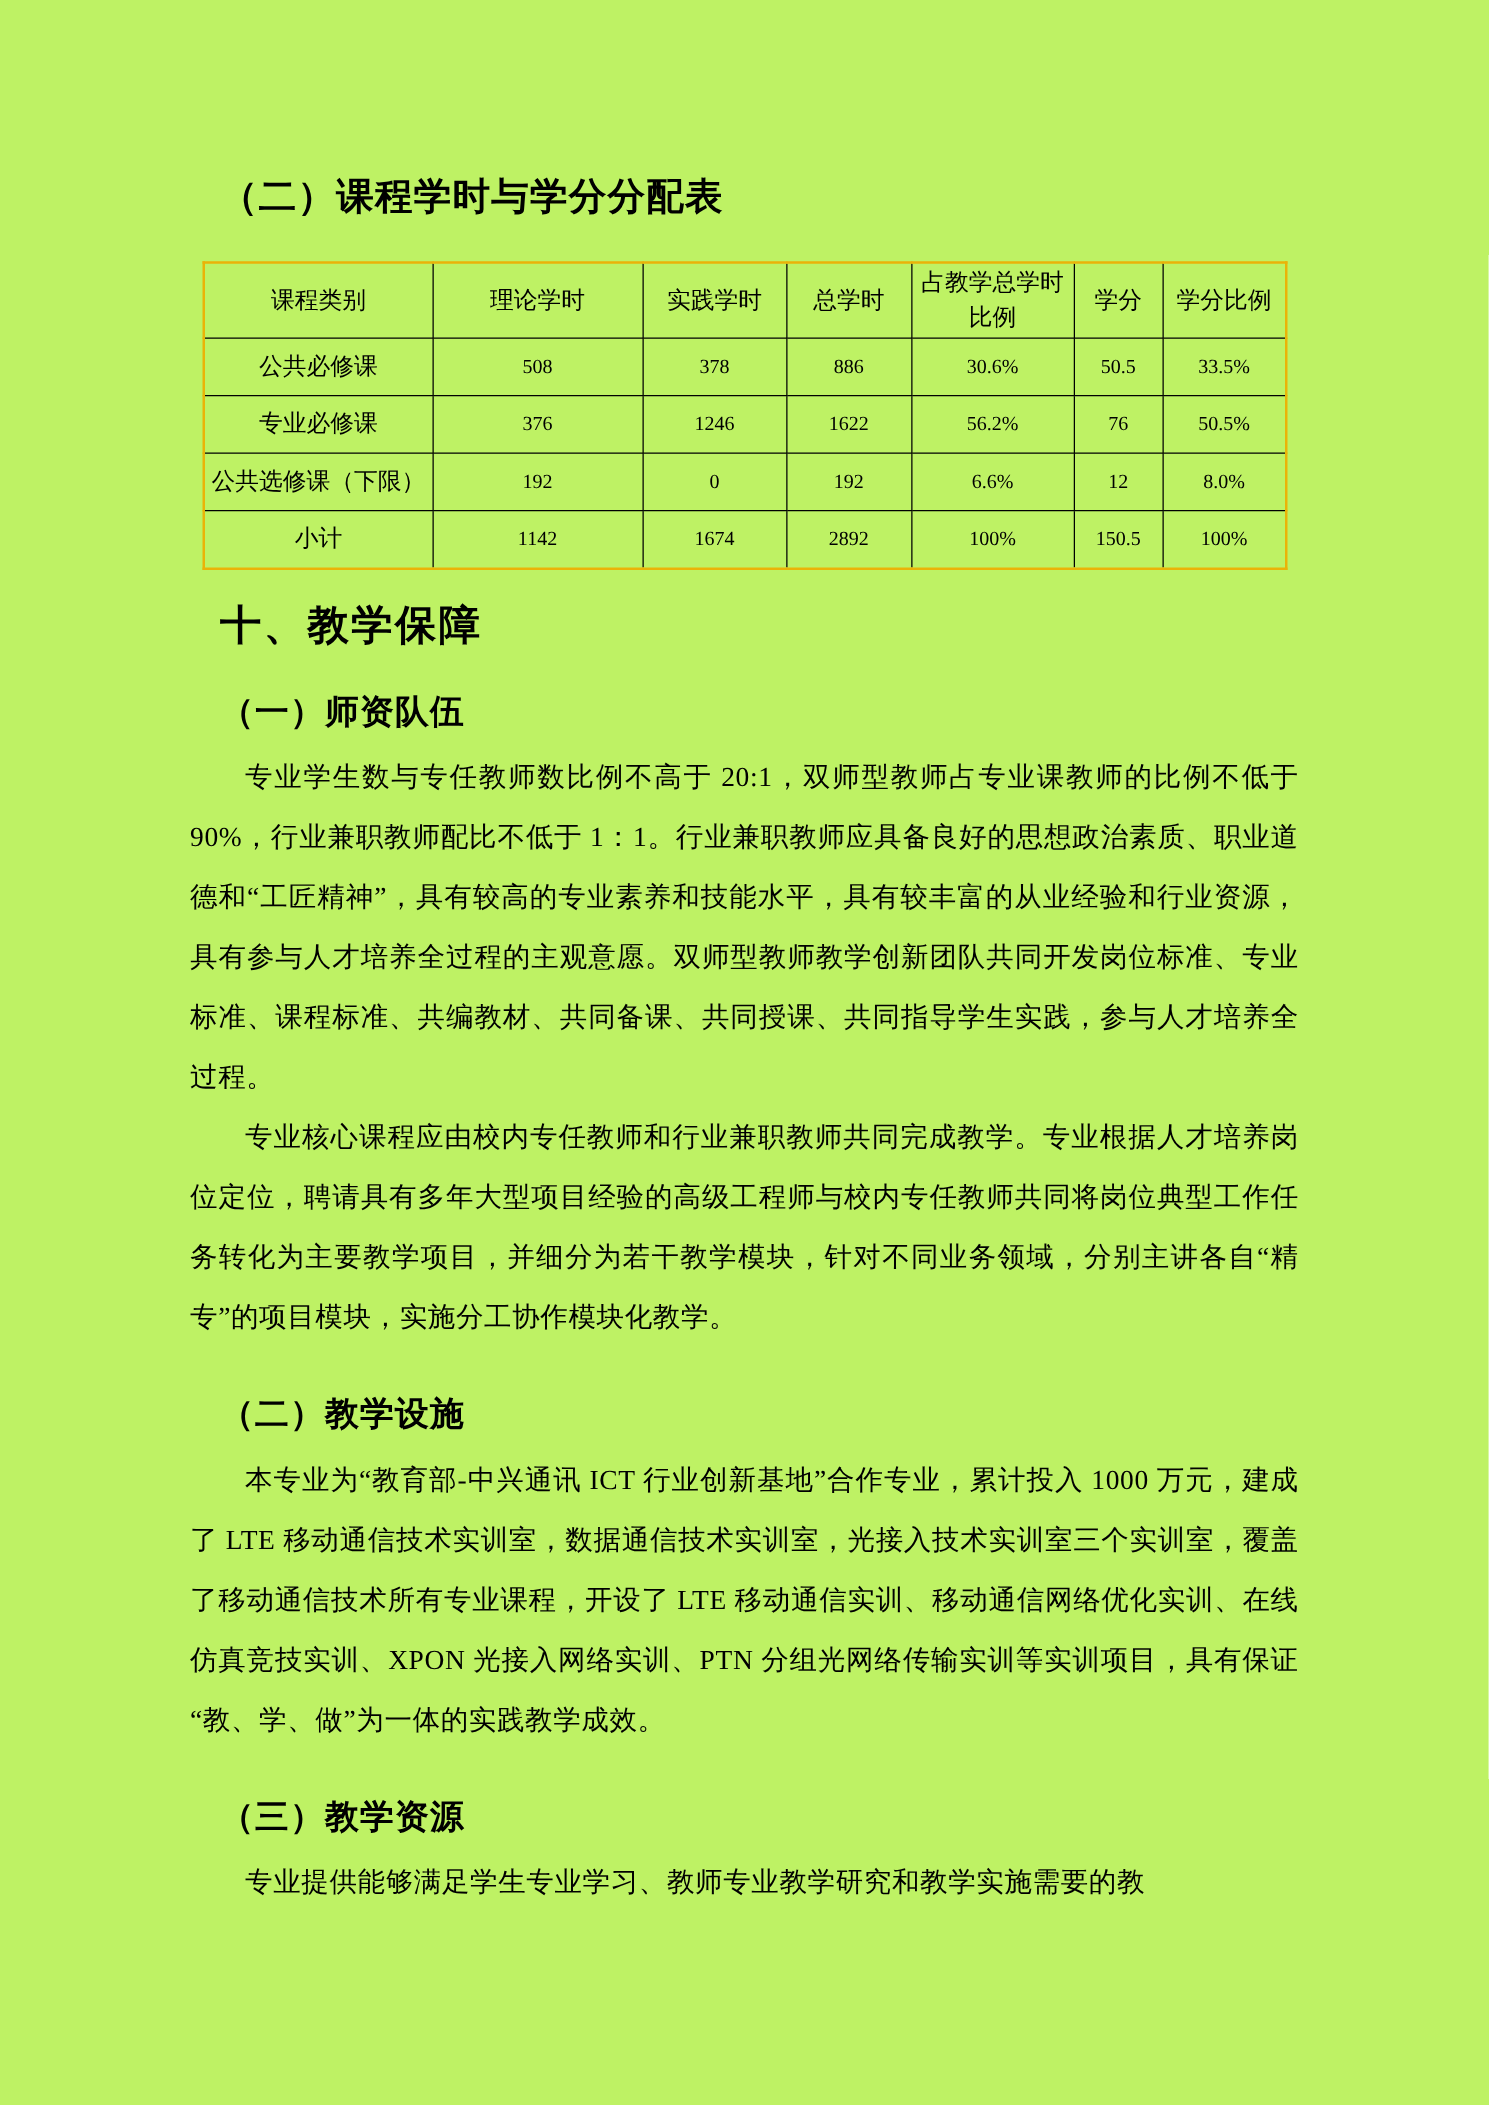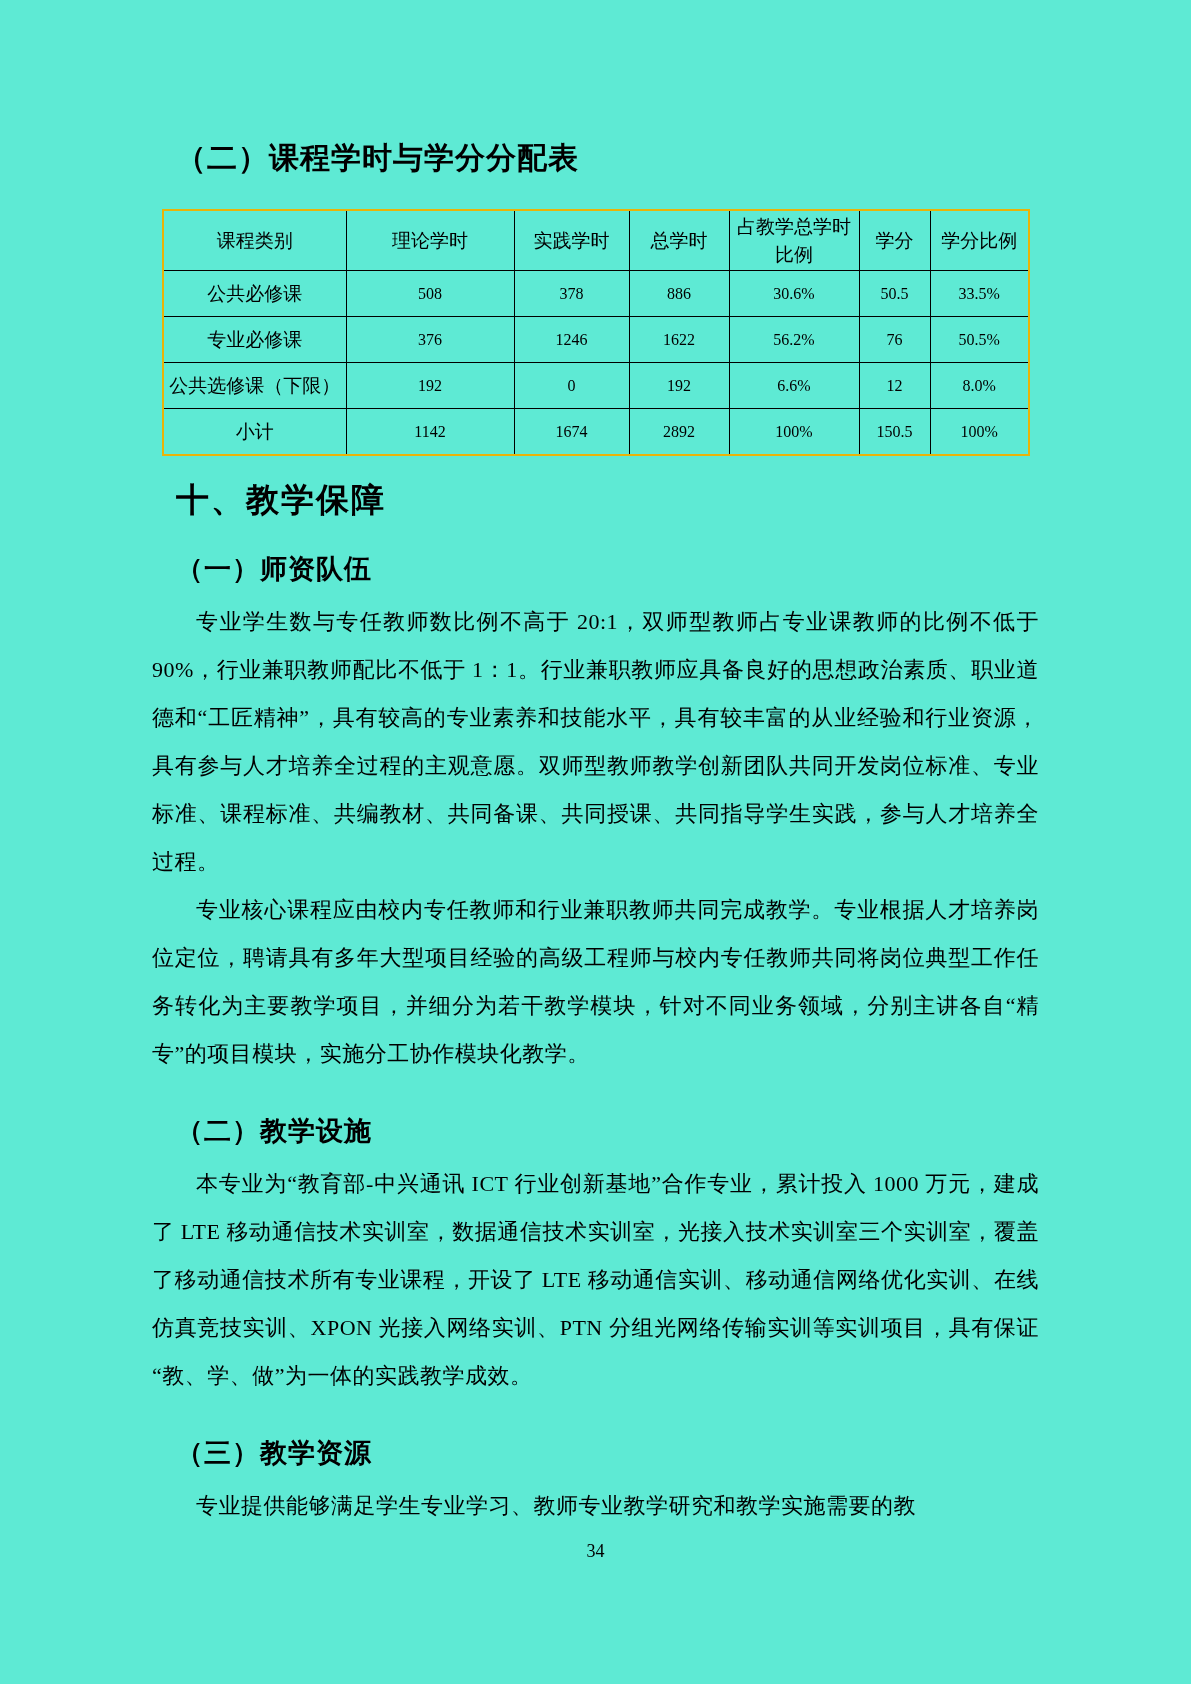--- a/index.html
+++ b/index.html
@@ -1,21 +1,21 @@
 <!DOCTYPE html>
 <html lang="zh"><head>
 <meta charset="utf-8">
 <style>
   html, body { margin: 0; padding: 0; background: #ffffff; }
   .page {
     position: relative;
     width: 1191px;
     height: 1684px;
     margin: 0 auto;
-    background: #5eead4;
+    background: #bef264;
     color: #000000;
     font-family: "Liberation Serif", "DejaVu Serif", serif;
     overflow: hidden;
   }
   .content {
     box-sizing: border-box;
     width: 100%;
     height: 100%;
     padding: 143px 152px 0 152px;
   }
@@ -158,14 +158,13 @@
     <p class="body-p">专业核心课程应由校内专任教师和行业兼职教师共同完成教学。专业根据人才培养岗位定位，聘请具有多年大型项目经验的高级工程师与校内专任教师共同将岗位典型工作任务转化为主要教学项目，并细分为若干教学模块，针对不同业务领域，分别主讲各自“精专”的项目模块，实施分工协作模块化教学。</p>
 
     <h2 class="h-sub">（二）教学设施</h2>
     <p class="body-p">本专业为“教育部-中兴通讯 ICT 行业创新基地”合作专业，累计投入 1000 万元，建成了 LTE 移动通信技术实训室，数据通信技术实训室，光接入技术实训室三个实训室，覆盖了移动通信技术所有专业课程，开设了 LTE 移动通信实训、移动通信网络优化实训、在线仿真竞技实训、XPON 光接入网络实训、PTN 分组光网络传输实训等实训项目，具有保证“教、学、做”为一体的实践教学成效。</p>
 
     <h2 class="h-sub">（三）教学资源</h2>
     <p class="body-p">专业提供能够满足学生专业学习、教师专业教学研究和教学实施需要的教</p>
 
   </div>
 
-  <div class="page-num">34</div>
 </div>
 
 </body></html>

